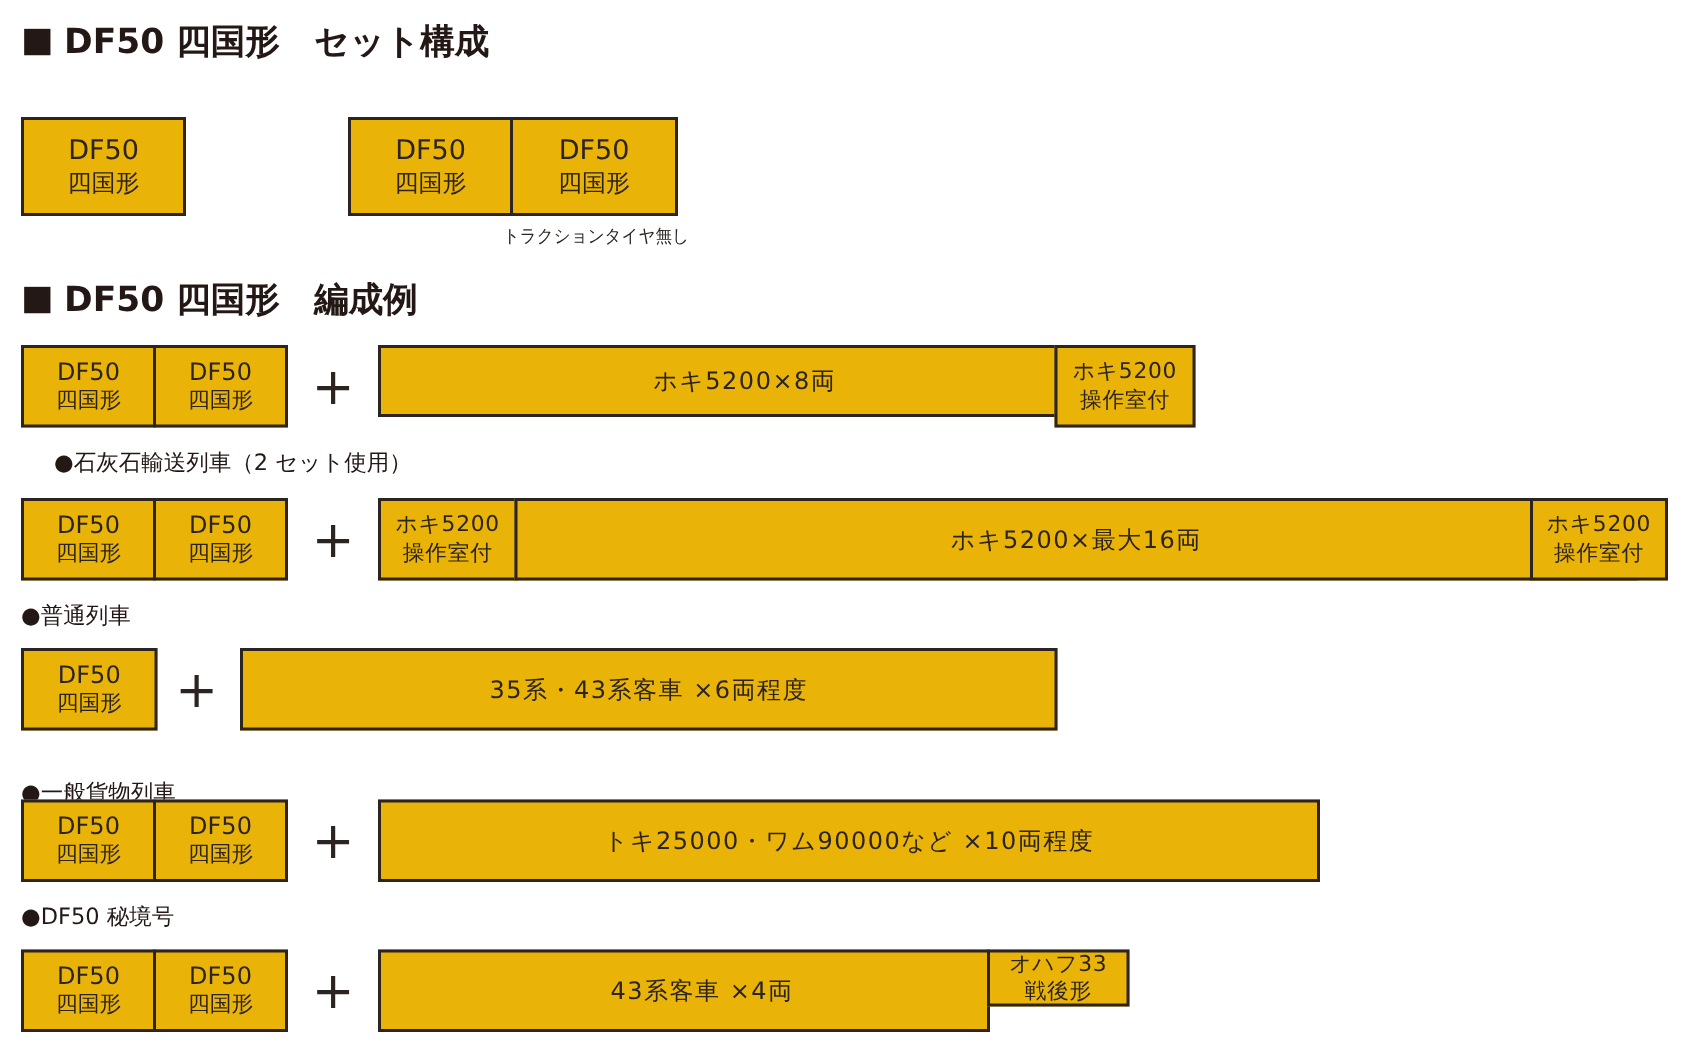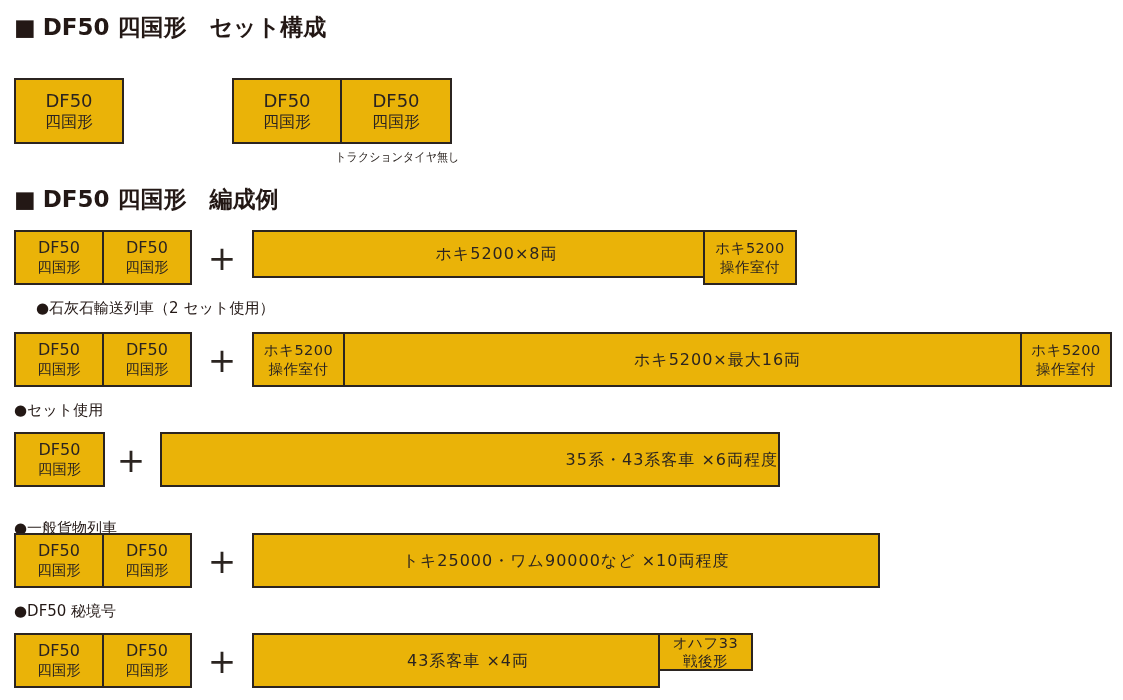--- a/index.html
+++ b/index.html
@@ -97,27 +97,27 @@
     <span>操作室付</span>
   </div>
   <div class="bx main-box" style="left:343px; top:332px; width:749px; height:55px;">
     <span>ホキ5200×最大16両</span>
   </div>
   <div class="bx small-box" style="left:1020px; top:332px; width:92px; height:55px;">
     <span>ホキ5200</span>
     <span>操作室付</span>
   </div>
 
-  <div class="flabel" style="left:14px; top:401px;">●セット使用</div>
+  <div class="flabel" style="left:14px; top:401px;">●普通列車</div>
   <div class="bx loco" style="left:14px; top:432px; width:91px; height:55px;">
     <span class="l1">DF50</span>
     <span class="l2">四国形</span>
   </div>
   <div class="plus" style="left:108px; top:432px; width:46px; height:55px;">+</div>
-  <div class="bx main-box" style="left:160px; top:432px; width:620px; height:55px;align-items:flex-end;">
+  <div class="bx main-box" style="left:160px; top:432px; width:545px; height:55px;">
     <span>35系・43系客車 ×6両程度</span>
   </div>
 
   <div class="flabel" style="left:14px; top:502px;margin-top:17px;">●一般貨物列車</div>
   <div class="bx loco" style="left:14px; top:533px; width:90px; height:55px;">
     <span class="l1">DF50</span>
     <span class="l2">四国形</span>
   </div>
   <div class="bx loco" style="left:102px; top:533px; width:90px; height:55px;">
     <span class="l1">DF50</span>

